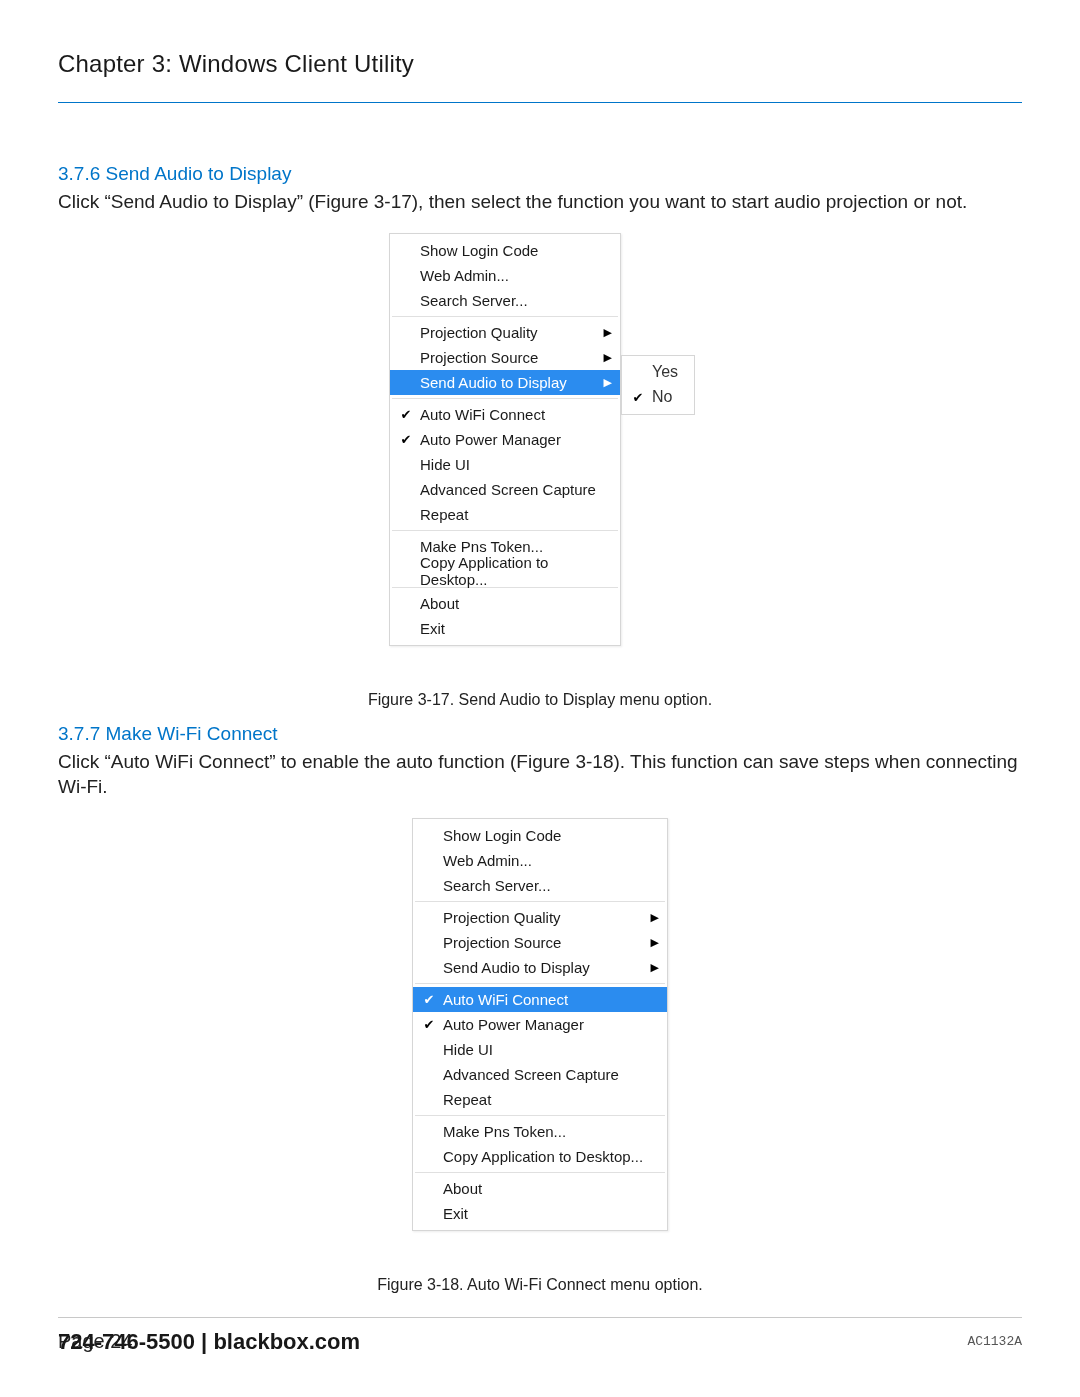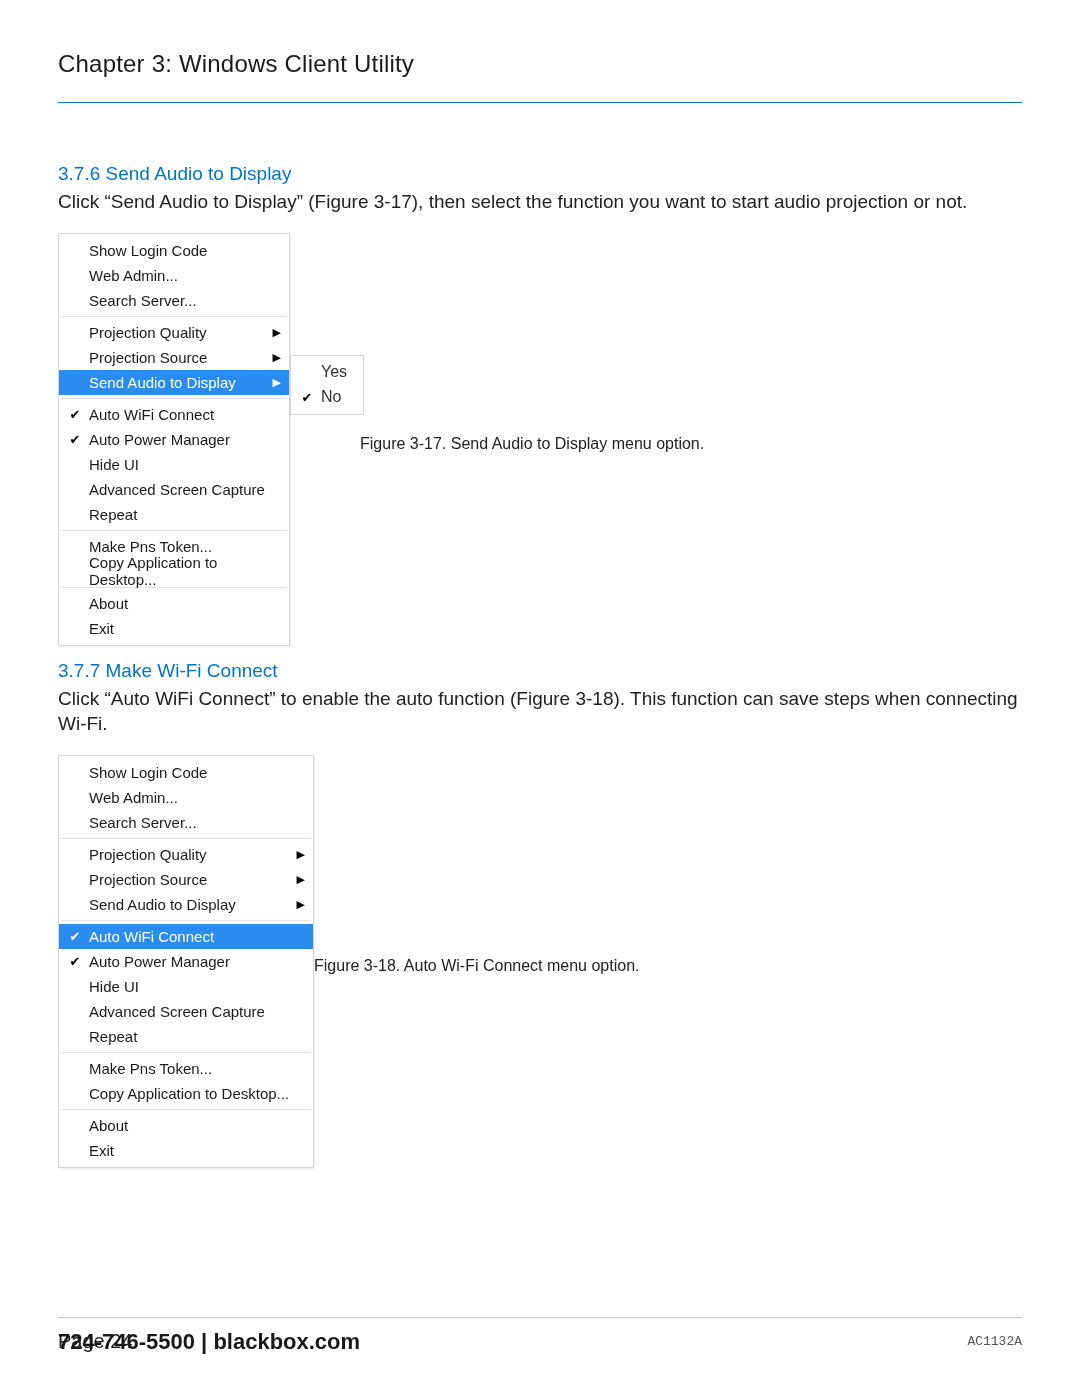--- a/index.html
+++ b/index.html
@@ -28,23 +28,24 @@
     margin-bottom: 4px;
   }
   .body-text {
     font-size: 19px;
     color: #222;
     margin-bottom: 18px;
     line-height: 1.35;
   }
   .figure-wrap {
     display: flex;
-    flex-direction: row;
+    flex-direction: column;
     align-items: center;
     margin-bottom: 14px;
+    gap: 35px;
   }
   .caption {
     font-size: 16px;
     color: #222;
     margin-top: 10px;
     text-align: center;
   }
 
   
   .menu {

